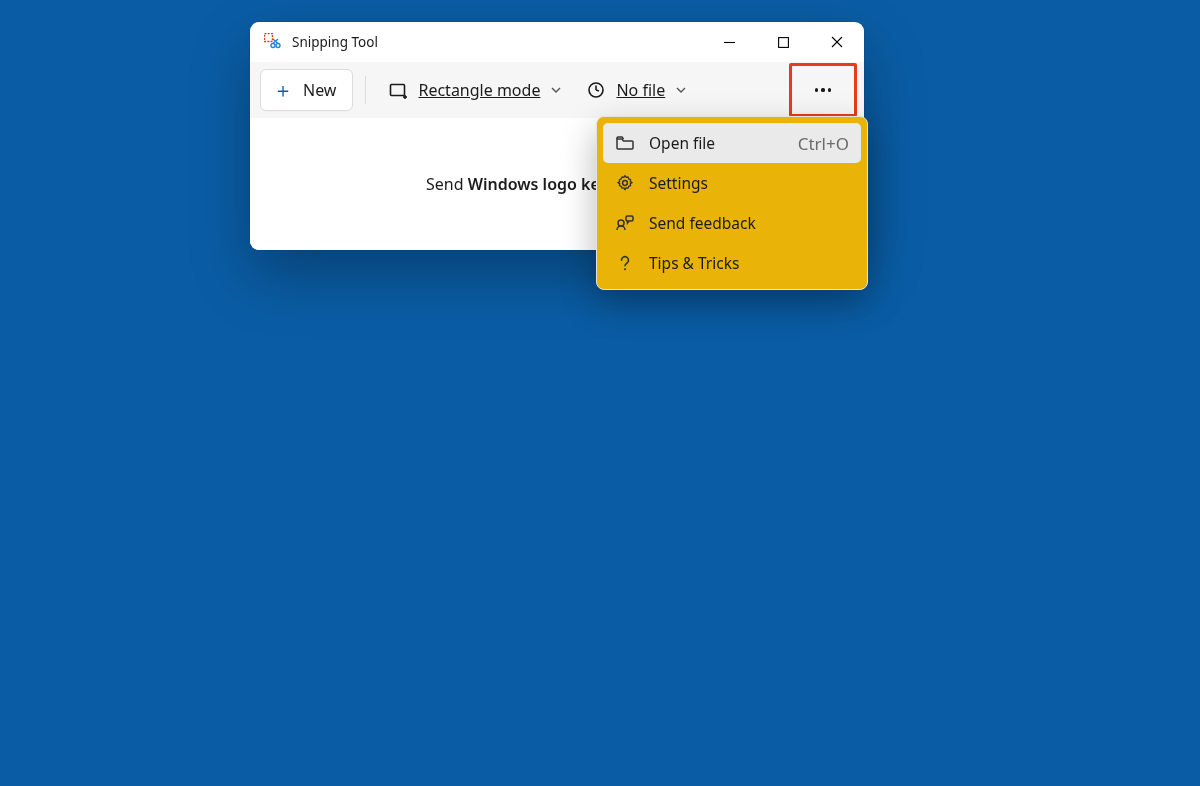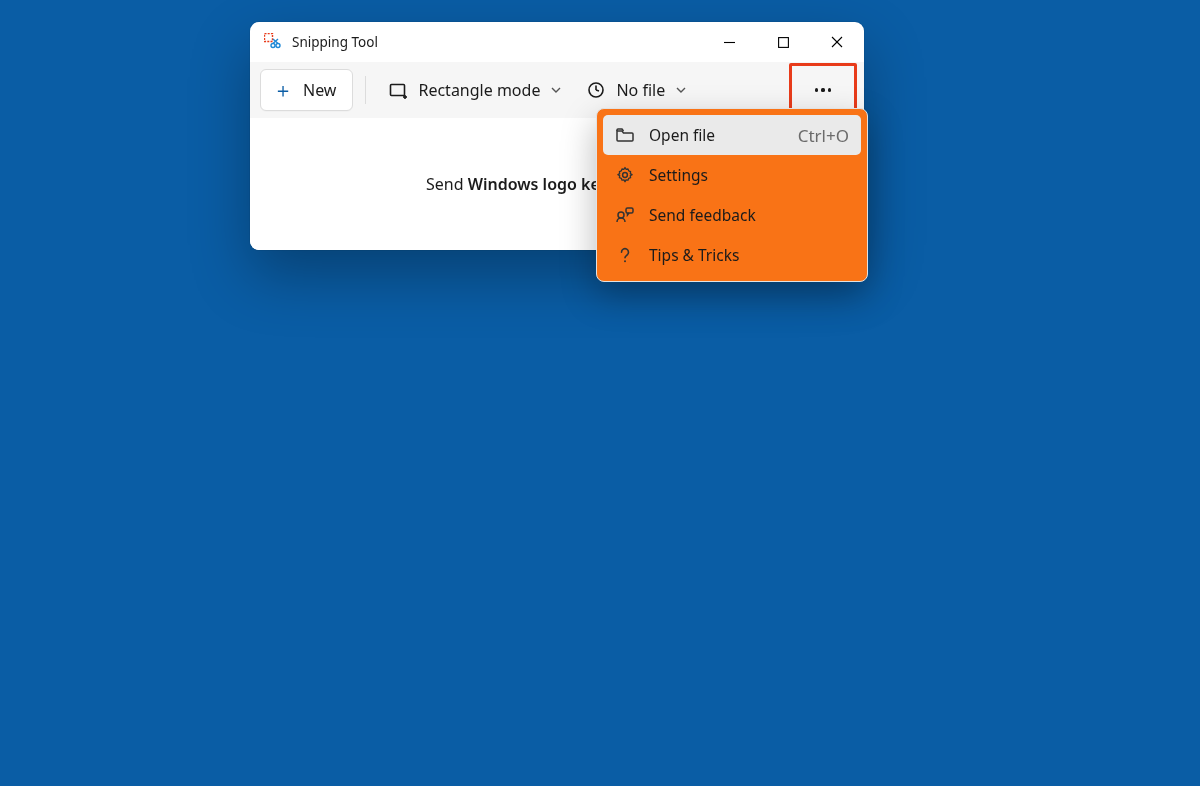--- a/index.html
+++ b/index.html
@@ -103,20 +103,21 @@
 
   .mode-btn, .delay-btn {
     height: 40px;
     display: flex;
     align-items: center;
     gap: 10px;
     padding: 0 10px;
     font-size: 16px;
     color: #1b1b1b;
     border-radius: 6px;
+    text-decoration: underline;
   }
   .chev {
     color: #555;
     font-size: 12px;
   }
 
   .toolbar-spacer { flex: 1; }
 
   .more-wrap {
     width: 62px;
@@ -158,23 +159,23 @@
     color: #1b1b1b;
     white-space: nowrap;
   }
   .hint .pre { font-weight: 400; }
   .hint .bold { font-weight: 600; }
 
   
   .menu {
     position: absolute;
     left: 596px;   
-    top: 108px;
+    top: 116px;
     width: 272px;
-    background: #f97316;
+    background: #eab308;
     border: 1px solid #e2e2e2;
     border-radius: 8px;
     box-shadow: 0 14px 35px rgba(0,0,0,0.28);
     padding: 6px;
     box-sizing: border-box;
     z-index: 10;
   }
   .menu-item {
     height: 40px;
     display: flex;

